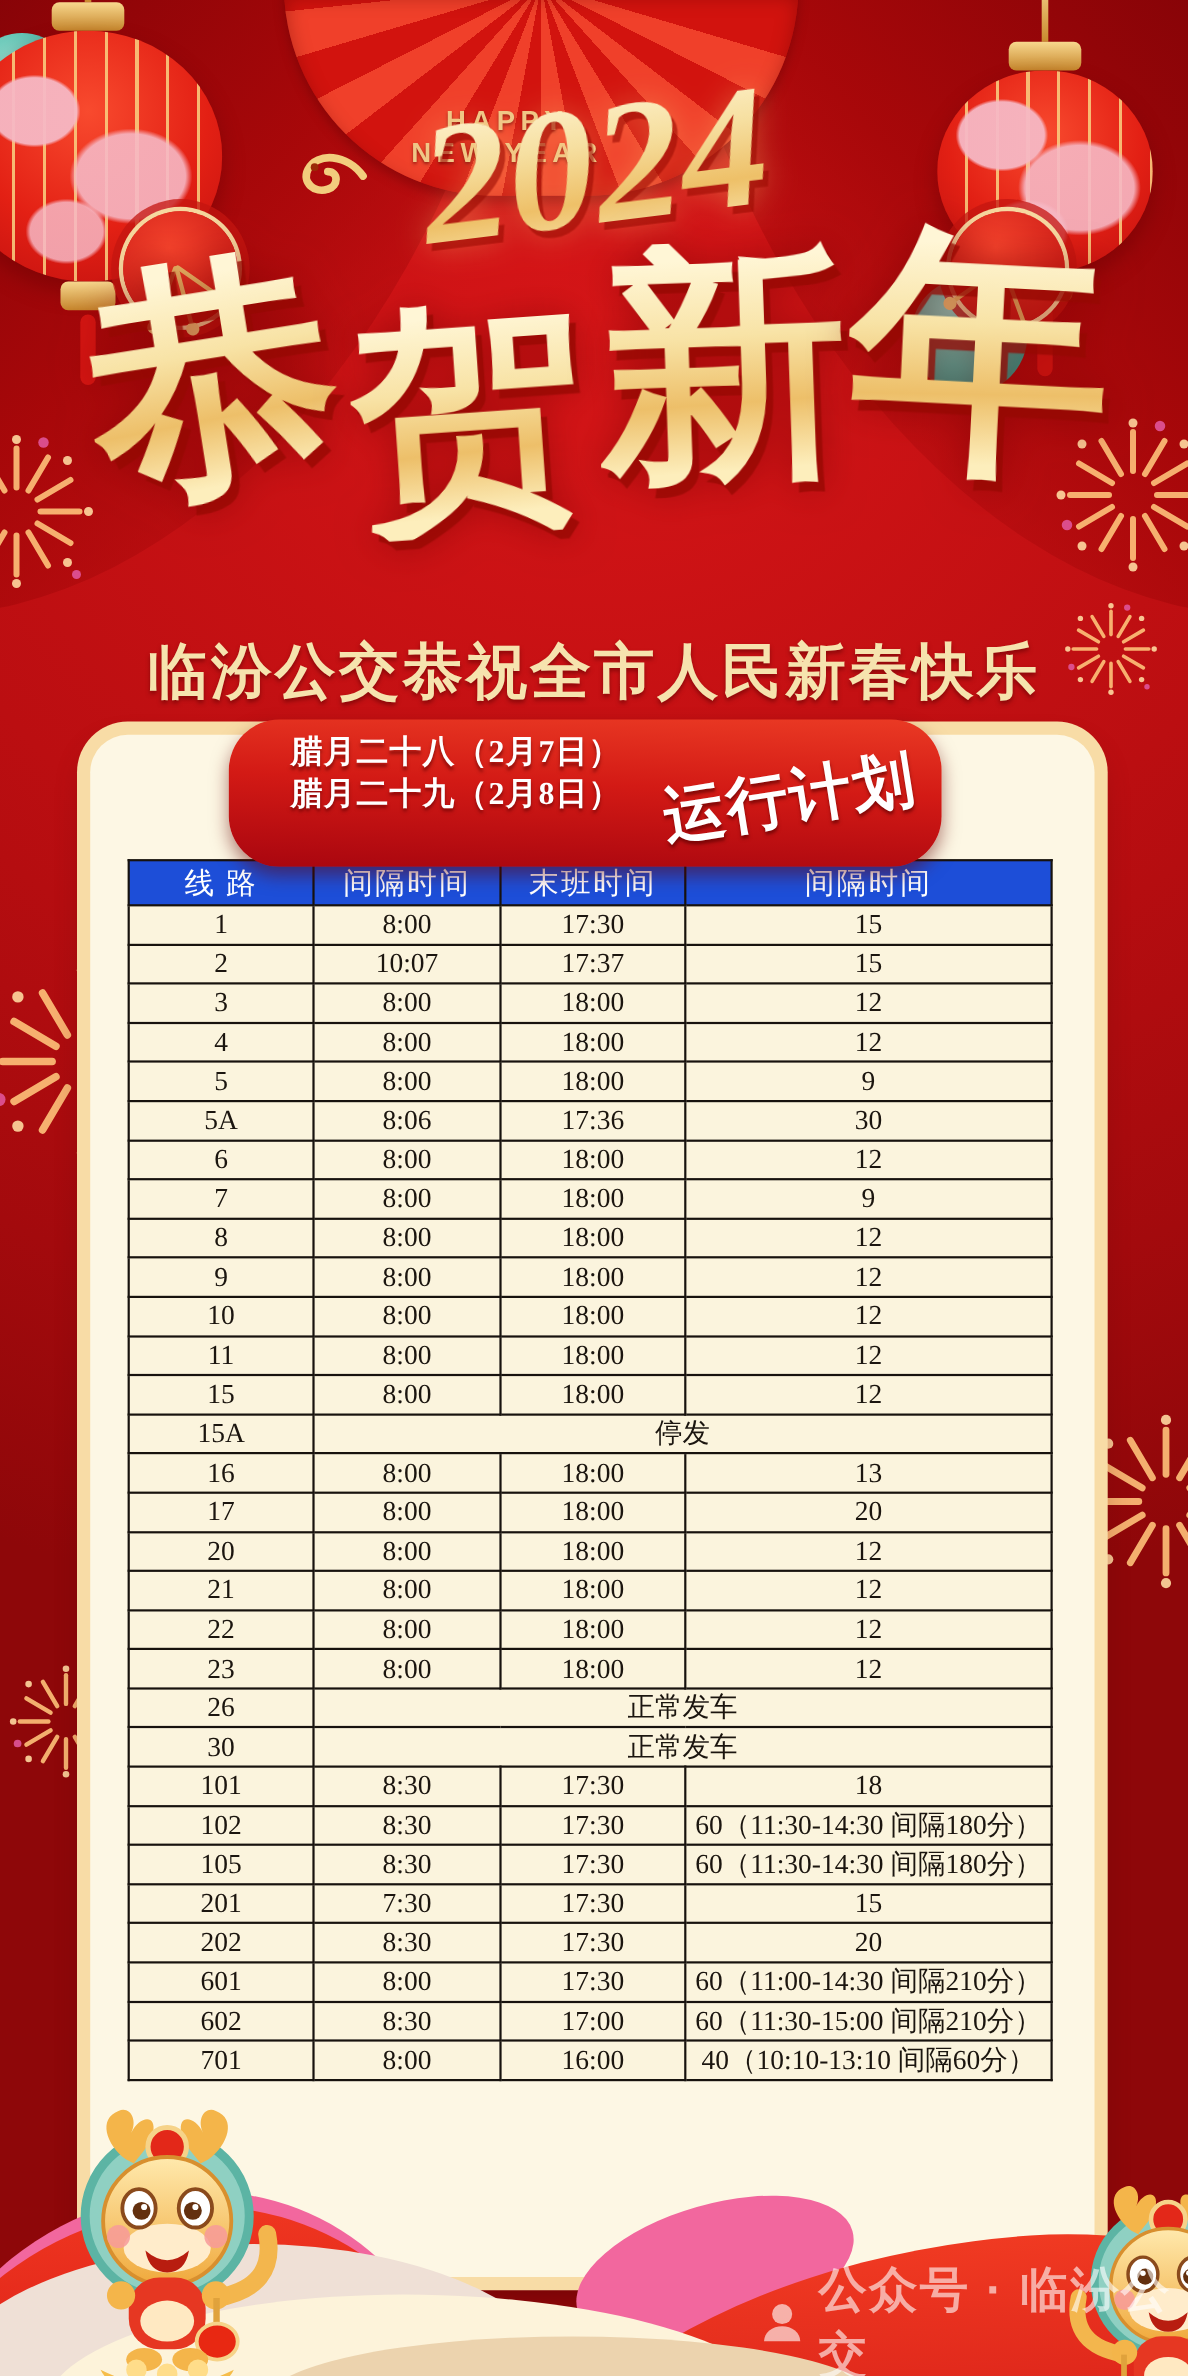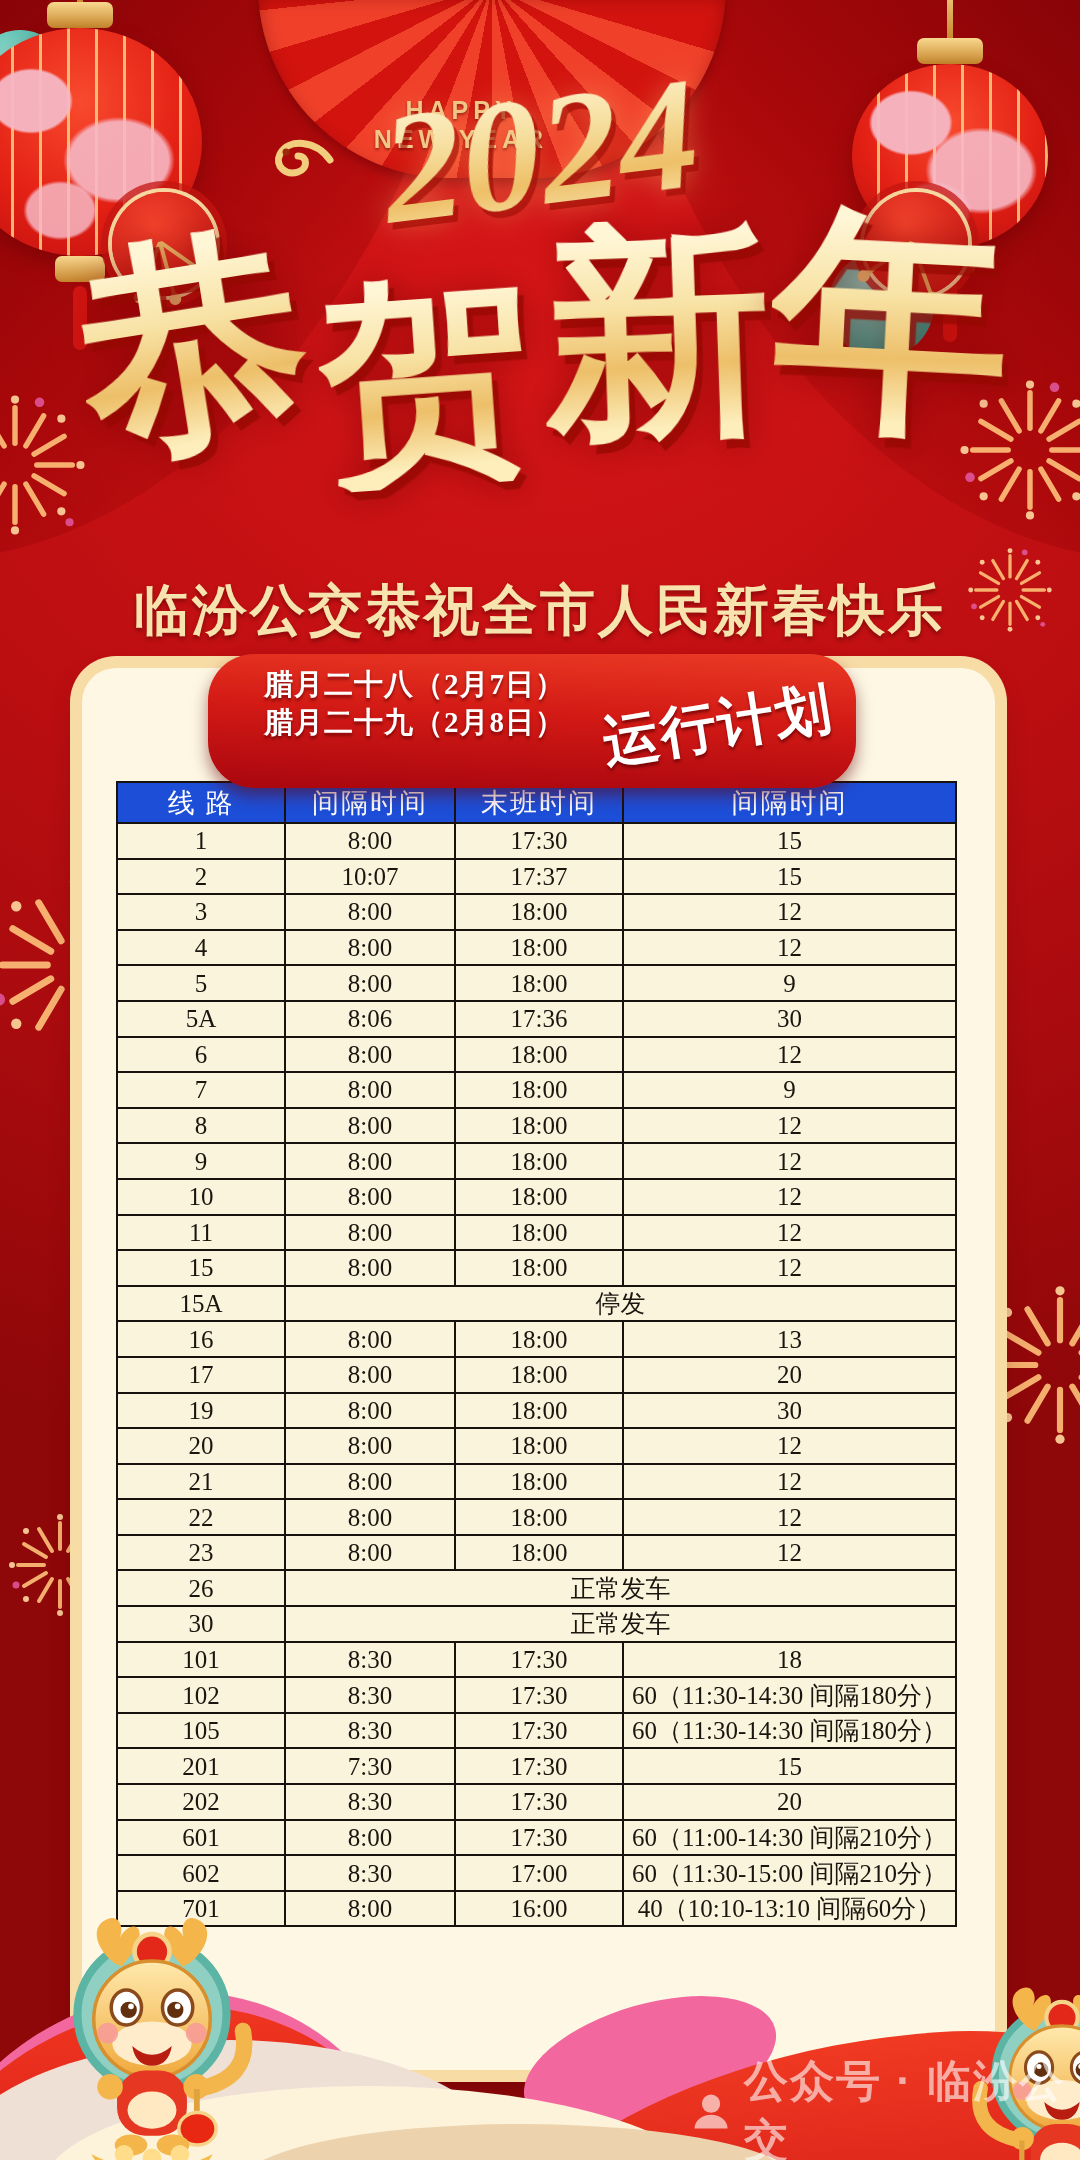--- a/index.html
+++ b/index.html
@@ -369,26 +369,20 @@
             <td>18:00</td>
             <td>13</td>
           </tr>
           <tr>
             <td>17</td>
             <td>8:00</td>
             <td>18:00</td>
             <td>20</td>
           </tr>
           <tr>
-            <td>19</td>
-            <td>8:00</td>
-            <td>18:00</td>
-            <td>30</td>
-          </tr>
-          <tr>
             <td>20</td>
             <td>8:00</td>
             <td>18:00</td>
             <td>12</td>
           </tr>
           <tr>
             <td>21</td>
             <td>8:00</td>
             <td>18:00</td>
             <td>12</td>

